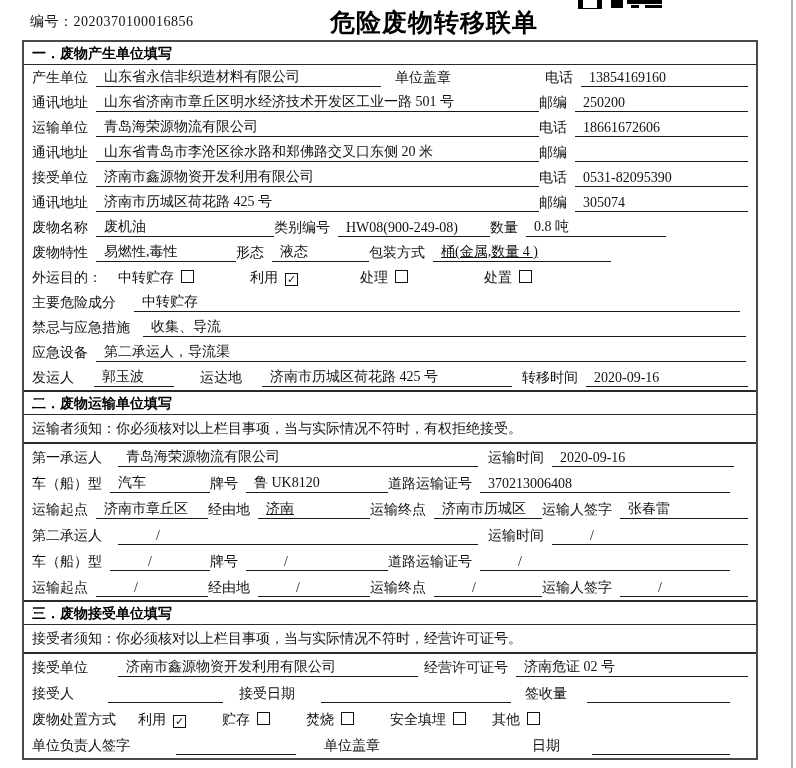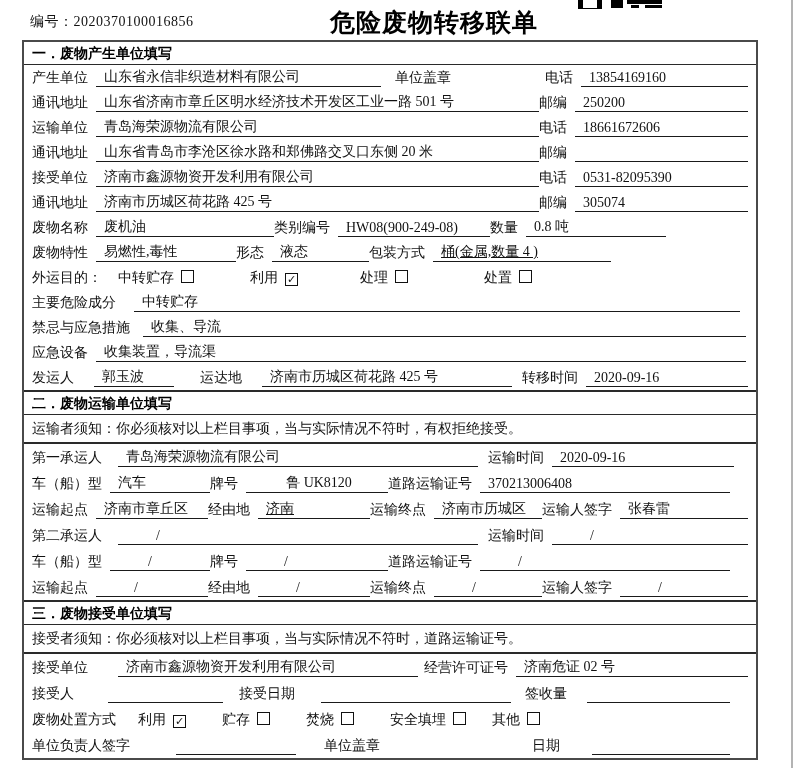--- a/index.html
+++ b/index.html
@@ -162,21 +162,21 @@
         <span class="gapseg" style="width: 10px;"></span>
         <span class="fld flex" style="margin-right: 8px;">中转贮存</span>
       </div>
       <div class="row" style="height: 25px;">
         <span class="lbl">禁忌与应急措施</span>
         <span class="gapseg" style="width: 5px;"></span>
         <span class="fld flex" style="margin-right: 2px;">收集、导流</span>
       </div>
       <div class="row" style="height: 25px;">
         <span class="lbl">应急设备</span>
-        <span class="fld flex" style="margin-right: 2px;">收集装置，导流渠</span>
+        <span class="fld flex" style="margin-right: 2px;">第二承运人，导流渠</span>
       </div>
       <div class="row" style="height: 25px;">
         <span class="lbl">发运人</span>
         <span class="gapseg" style="width: 12px;"></span>
         <span class="fld" style="width: 80px;">郭玉波</span>
         <span class="gapseg" style="width: 26px;"></span>
         <span class="lbl">运达地</span>
         <span class="gapseg" style="width: 12px;"></span>
         <span class="fld" style="width: 250px;">济南市历城区荷花路 425 号</span>
         <span class="gapseg" style="width: 10px;"></span>
@@ -192,21 +192,21 @@
         <span class="gapseg" style="width: 8px;"></span>
         <span class="fld" style="width: 360px;">青岛海荣源物流有限公司</span>
         <span class="gapseg" style="width: 10px;"></span>
         <span class="lbl">运输时间</span>
         <span class="fld flex" style="margin-right: 14px;">2020-09-16</span>
       </div>
       <div class="row" style="height: 26px;">
         <span class="lbl">车（船）型</span>
         <span class="fld" style="width: 100px;">汽车</span>
         <span class="lbl">牌号</span>
-        <span class="fld" style="width: 142px; text-align: center;">鲁 UK8120</span>
+        <span class="fld" style="width: 142px;">鲁 UK8120</span>
         <span class="lbl">道路运输证号</span>
         <span class="fld flex" style="margin-right: 18px;">370213006408</span>
       </div>
       <div class="row" style="height: 26px;">
         <span class="lbl">运输起点</span>
         <span class="fld" style="width: 112px;">济南市章丘区</span>
         <span class="lbl">经由地</span>
         <span class="fld" style="width: 112px; text-decoration: underline;">济南</span>
         <span class="lbl">运输终点</span>
         <span class="fld" style="width: 108px;">济南市历城区</span>
@@ -235,21 +235,21 @@
         <span class="lbl">经由地</span>
         <span class="fld slash" style="width: 112px;">/</span>
         <span class="lbl">运输终点</span>
         <span class="fld slash" style="width: 108px;">/</span>
         <span class="lbl">运输人签字</span>
         <span class="fld flex slash">/</span>
       </div>
     </div>
     <div class="section">
       <div class="sec-header">三．废物接受单位填写</div>
-      <div class="note-row">接受者须知：你必须核对以上栏目事项，当与实际情况不符时，道路运输证号。</div>
+      <div class="note-row">接受者须知：你必须核对以上栏目事项，当与实际情况不符时，经营许可证号。</div>
       <div class="row" style="height: 26px;">
         <span class="lbl">接受单位</span>
         <span class="gapseg" style="width: 22px;"></span>
         <span class="fld" style="width: 300px;">济南市鑫源物资开发利用有限公司</span>
         <span class="gapseg" style="width: 6px;"></span>
         <span class="lbl">经营许可证号</span>
         <span class="fld flex">济南危证 02 号</span>
       </div>
       <div class="row" style="height: 26px;">
         <span class="lbl">接受人</span>

